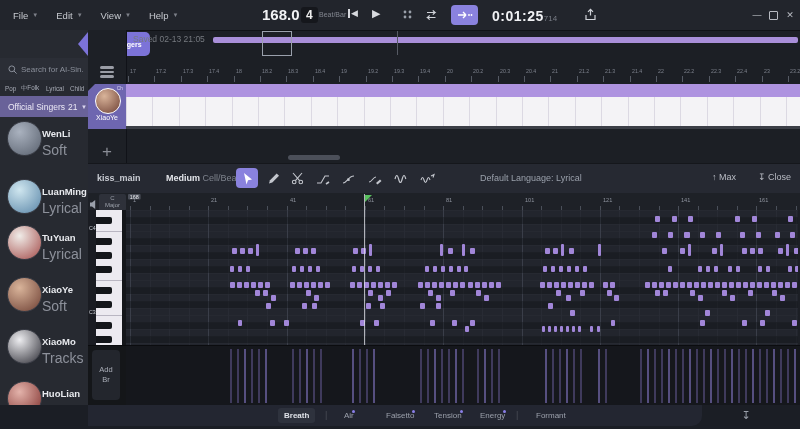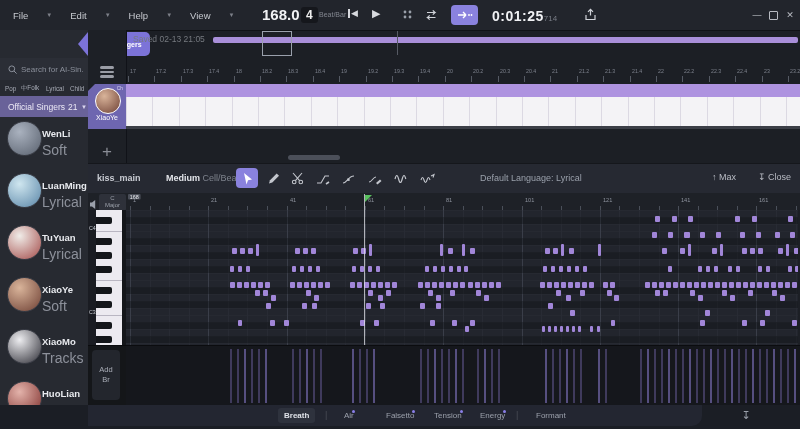--- a/index.html
+++ b/index.html
@@ -2,21 +2,21 @@
 <html><head>
 <meta charset="utf-8">
 <style>
   html,body{margin:0;padding:0;background:#0d0e12;}
   #app{position:relative;width:800px;height:429px;overflow:hidden;
        font-family:"Liberation Sans",sans-serif;background:#1c1f25;color:#cfd2d8;
        -webkit-font-smoothing:antialiased;}
   .abs{position:absolute;}
   
   .topbar{left:0;top:0;width:800px;height:30px;background:#22252c;border-bottom:1px solid #101216;}
-  .menu-item{display:inline-flex;align-items:center;gap:18px;font-size:9.5px;color:#c6c9cf;padding:0 9px;height:30px;}
+  .menu-item{display:inline-flex;align-items:center;gap:4px;font-size:9.5px;color:#c6c9cf;padding:0 9px;height:30px;}
   .caret{font-size:6px;color:#7d8089;}
   .tempo{font-size:15px;font-weight:bold;color:#f2f3f5;}
   .beatbox{background:#15171c;border-radius:3px;font-size:12px;font-weight:bold;color:#eee;padding:1px 5px;}
   .unit{font-size:7px;color:#82868f;}
   .tbtn{display:flex;align-items:center;justify-content:center;color:#d8dadf;}
   .autoscroll{background:#8a82de;border-radius:4px;}
   .time-main{font-size:14px;font-weight:bold;color:#f0f1f4;letter-spacing:.5px;}
   .time-sub{font-size:8px;color:#787c85;text-align:right;}
   .winbtn{color:#b7bac1;font-size:9px;display:flex;align-items:center;justify-content:center;width:14px;height:14px;}
   .maxico{width:7px;height:7px;border:1px solid #b7bac1;border-radius:1px;display:inline-block;}
@@ -108,25 +108,25 @@
     <div class="abs" style="left:4px;top:0;display:flex;">
       <div class="menu-item">
           <span>File</span>
           <span class="caret">▼</span>
         </div>
       <div class="menu-item">
           <span>Edit</span>
           <span class="caret">▼</span>
         </div>
       <div class="menu-item">
-          <span>Help</span>
+          <span>View</span>
           <span class="caret">▼</span>
         </div>
       <div class="menu-item">
-          <span>View</span>
+          <span>Help</span>
           <span class="caret">▼</span>
         </div>
     </div>
     <div class="abs tempo" style="left:262px;top:6px;">168.0</div>
     <div class="abs beatbox" style="left:301px;top:7px;">4</div>
     <div class="abs unit" style="left:319px;top:11px;">Beat/Bar</div>
     <div class="abs tbtn" style="left:348px;top:8px;">
       <span style="width:2px;height:9px;background:#d8dadf;display:inline-block;margin-right:1px;"></span>
         <span style="font-size:9px;">◀</span>
     </div>
@@ -188,21 +188,21 @@
     <span>Official Singers</span>
     <span>21</span>
     <span class="caret" style="position:absolute;right:9px;color:#d9d5ee;">▼</span>
   </div>
   <div id="singer-list">
       <div class="singer" style="left: 0px; top: 118px; position: absolute;">
         <div class="avatar" style="left: 7px; top: 3px; width: 33px; height: 33px; background: radial-gradient(circle at 35% 30%, rgb(170, 178, 191), rgb(89, 97, 110));"></div>
         <div class="sname">WenLi</div>
         <div class="sstyle">Soft</div>
       </div>
-      <div class="singer" style="left: 0px; top: 170px; position: absolute;">
+      <div class="singer" style="left: 0px; top: 176px; position: absolute;">
         <div class="avatar" style="left: 7px; top: 3px; width: 33px; height: 33px; background: radial-gradient(circle at 35% 30%, rgb(207, 230, 239), rgb(90, 134, 168));"></div>
         <div class="sname">LuanMing</div>
         <div class="sstyle">Lyrical</div>
       </div>
       <div class="singer" style="left: 0px; top: 222px; position: absolute;">
         <div class="avatar" style="left: 7px; top: 3px; width: 33px; height: 33px; background: radial-gradient(circle at 35% 30%, rgb(240, 236, 232), rgb(163, 75, 73));"></div>
         <div class="sname">TuYuan</div>
         <div class="sstyle">Lyrical</div>
       </div>
       <div class="singer" style="left: 0px; top: 274px; position: absolute;">

